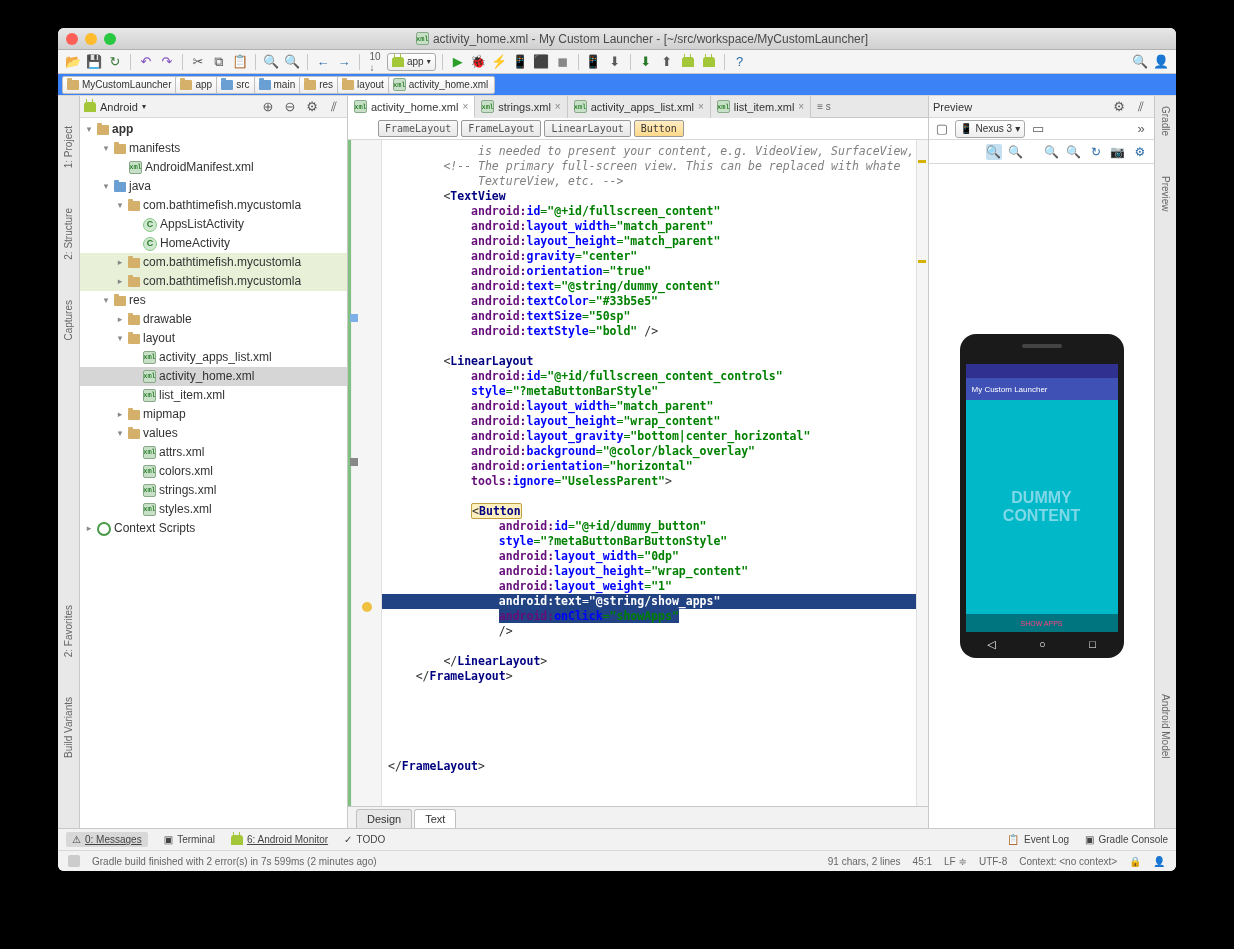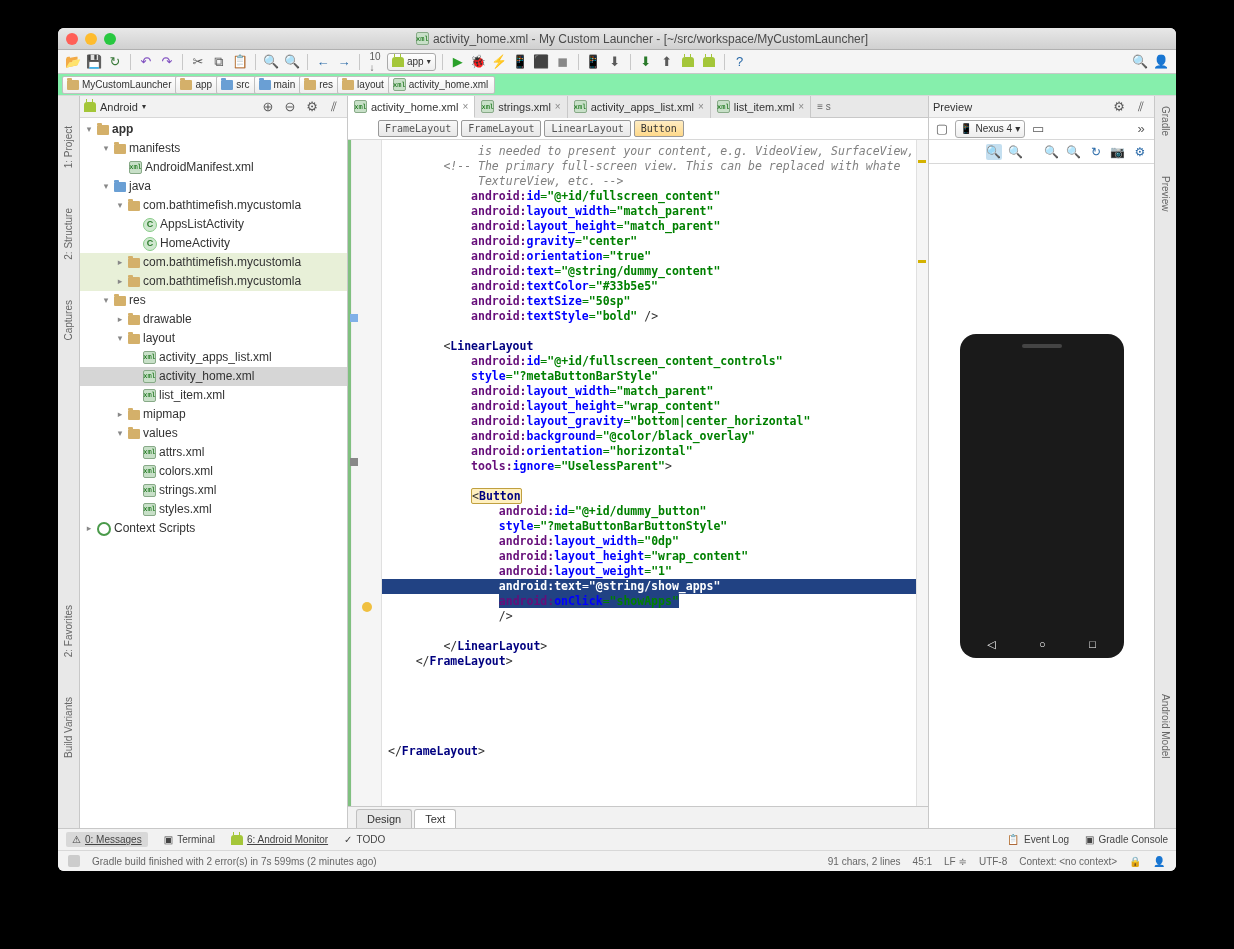--- a/index.html
+++ b/index.html
@@ -12,21 +12,21 @@
 .title-text { flex: 1; text-align: center; display: flex; align-items: center; justify-content: center; gap: 4px; }
 .xml-icon { width: 13px; height: 13px; background: #c8e0c8; border: 1px solid #8a8; border-radius: 2px; display: flex; align-items: center; justify-content: center; font-size: 7px; color: #060; font-family: monospace; }
 
 .toolbar { height: 24px; background: #f5f5f5; border-bottom: 1px solid #c8c8c8; display: flex; align-items: center; padding: 0 6px; gap: 3px; }
 .tb-btn { width: 18px; height: 18px; display: flex; align-items: center; justify-content: center; font-size: 13px; color: #5a5a5a; border-radius: 2px; }
 .tb-sep { width: 1px; height: 16px; background: #c8c8c8; margin: 0 3px; }
 .tb-select { height: 18px; border: 1px solid #aaa; border-radius: 3px; background: linear-gradient(#fff,#eee); display: flex; align-items: center; padding: 0 4px; gap: 3px; font-size: 10px; }
 .android-icon { width: 12px; height: 10px; background: #a4c639; border-radius: 3px 3px 0 0; position: relative; }
 .android-icon::before { content:""; position:absolute; top:-3px; left:2px; width:1px; height:3px; background:#a4c639; box-shadow:6px 0 #a4c639; }
 
-.navbar { height: 22px; background: #86efac; border-bottom: 1px solid #d8d8d8; display: flex; align-items: center; padding: 0 4px; }
+.navbar { height: 22px; background: #3b82f6; border-bottom: 1px solid #d8d8d8; display: flex; align-items: center; padding: 0 4px; }
 .crumb { height: 18px; padding: 0 6px 0 4px; border: 1px solid #c0c0c0; background: linear-gradient(#fff,#eee); display: flex; align-items: center; gap: 3px; font-size: 10px; border-radius: 2px; margin-right: -3px; position: relative; }
 .folder-icon { width: 12px; height: 10px; background: #d4b06a; border-radius: 1px; position: relative; }
 .folder-icon::before { content:""; position:absolute; top:-2px; left:0; width:5px; height:2px; background:#d4b06a; border-radius:1px 1px 0 0; }
 .folder-blue { background: #6a9fd4; }
 .folder-blue::before { background:#6a9fd4; }
 
 .main { flex: 1; display: flex; overflow: hidden; justify-content: flex-end; }
 .left-sidebar { width: 22px; background: #e8e8e8; border-right: 1px solid #c8c8c8; display: flex; flex-direction: column; align-items: center; padding-top: 30px; gap: 40px; }
 .side-text { writing-mode: vertical-rl; transform: rotate(180deg); font-size: 10px; color: #666; display: flex; align-items: center; gap: 3px; }
 .right-sidebar { width: 22px; background: #e8e8e8; border-left: 1px solid #c8c8c8; display: flex; flex-direction: column; align-items: center; padding-top: 10px; gap: 40px; }
@@ -385,20 +385,21 @@
         <div class="gutter">
           <div class="gutter-strip" style="background:#80c080;width:4px"></div>
           <div class="sidemark" style="top:174px"></div>
           <div class="sidemark" style="top:318px;background:#888"></div>
           <div class="brk" style="top:462px"></div>
         </div>
         <div class="code">
 <div class="cline">        <span class="cmt">     is needed to present your content, e.g. VideoView, SurfaceView,</span></div>
 <div class="cline">        <span class="cmt">&lt;!-- The primary full-screen view. This can be replaced with whate</span></div>
 <div class="cline">        <span class="cmt">     TextureView, etc. --&gt;</span></div>
+<div class="cline">        &lt;<span class="tag">TextView</span></div>
 <div class="cline">            <span class="ns">android:</span><span class="attr">id</span><span class="eq">=</span><span class="val">"@+id/fullscreen_content"</span></div>
 <div class="cline">            <span class="ns">android:</span><span class="attr">layout_width</span><span class="eq">=</span><span class="val">"match_parent"</span></div>
 <div class="cline">            <span class="ns">android:</span><span class="attr">layout_height</span><span class="eq">=</span><span class="val">"match_parent"</span></div>
 <div class="cline">            <span class="ns">android:</span><span class="attr">gravity</span><span class="eq">=</span><span class="val">"center"</span></div>
 <div class="cline">            <span class="ns">android:</span><span class="attr">orientation</span><span class="eq">=</span><span class="val">"true"</span></div>
 <div class="cline">            <span class="ns">android:</span><span class="attr">text</span><span class="eq">=</span><span class="val">"@string/dummy_content"</span></div>
 <div class="cline">            <span class="ns">android:</span><span class="attr">textColor</span><span class="eq">=</span><span class="val">"#33b5e5"</span></div>
 <div class="cline">            <span class="ns">android:</span><span class="attr">textSize</span><span class="eq">=</span><span class="val">"50sp"</span></div>
 <div class="cline">            <span class="ns">android:</span><span class="attr">textStyle</span><span class="eq">=</span><span class="val">"bold"</span> /&gt;</div>
 <div class="cline"> </div>
@@ -444,38 +445,48 @@
 
     <div class="preview-panel">
       <div class="panel-header">
         <span>Preview</span>
         <span class="spacer"></span>
         <span class="tb-btn">⚙</span>
         <span class="tb-btn">⫽</span>
       </div>
       <div class="prev-toolbar">
         <span class="tb-btn">▢</span>
-        <span class="tb-select">📱 <span>Nexus 4</span> ▾</span>
+        <span class="tb-select">📱 <span>Nexus 3</span> ▾</span>
         <span class="tb-btn">▭</span>
         <span class="spacer"></span>
         <span class="tb-btn">»</span>
       </div>
       <div class="prev-tb2">
         <span class="zicon" style="background:#c4dff0;border-radius:2px">🔍</span>
         <span class="zicon">🔍</span>
         <span style="width:8px"></span>
         <span class="zicon">🔍</span>
         <span class="zicon">🔍</span>
         <span class="zicon" style="color:#2a6aa8">↻</span>
         <span class="zicon">📷</span>
         <span class="zicon" style="color:#2a6aa8">⚙</span>
       </div>
       <div class="prev-body">
         <div class="phone">
           <div class="phone-notch"></div>
+          <div class="phone-screen">
+            <div class="phone-status"></div>
+            <div class="phone-app-bar">My Custom Launcher</div>
+            <div class="phone-content">
+              <div style="color:#7fd8e8"><span>DUMMY</span><br><span>CONTENT</span></div>
+            </div>
+            <div class="phone-btn-bar">
+              <span class="phone-btn-text">SHOW APPS</span>
+            </div>
+          </div>
           <div class="phone-nav">
             <span>◁</span>
             <span>○</span>
             <span>□</span>
           </div>
         </div>
       </div>
     </div>
 
     <div class="right-sidebar">

